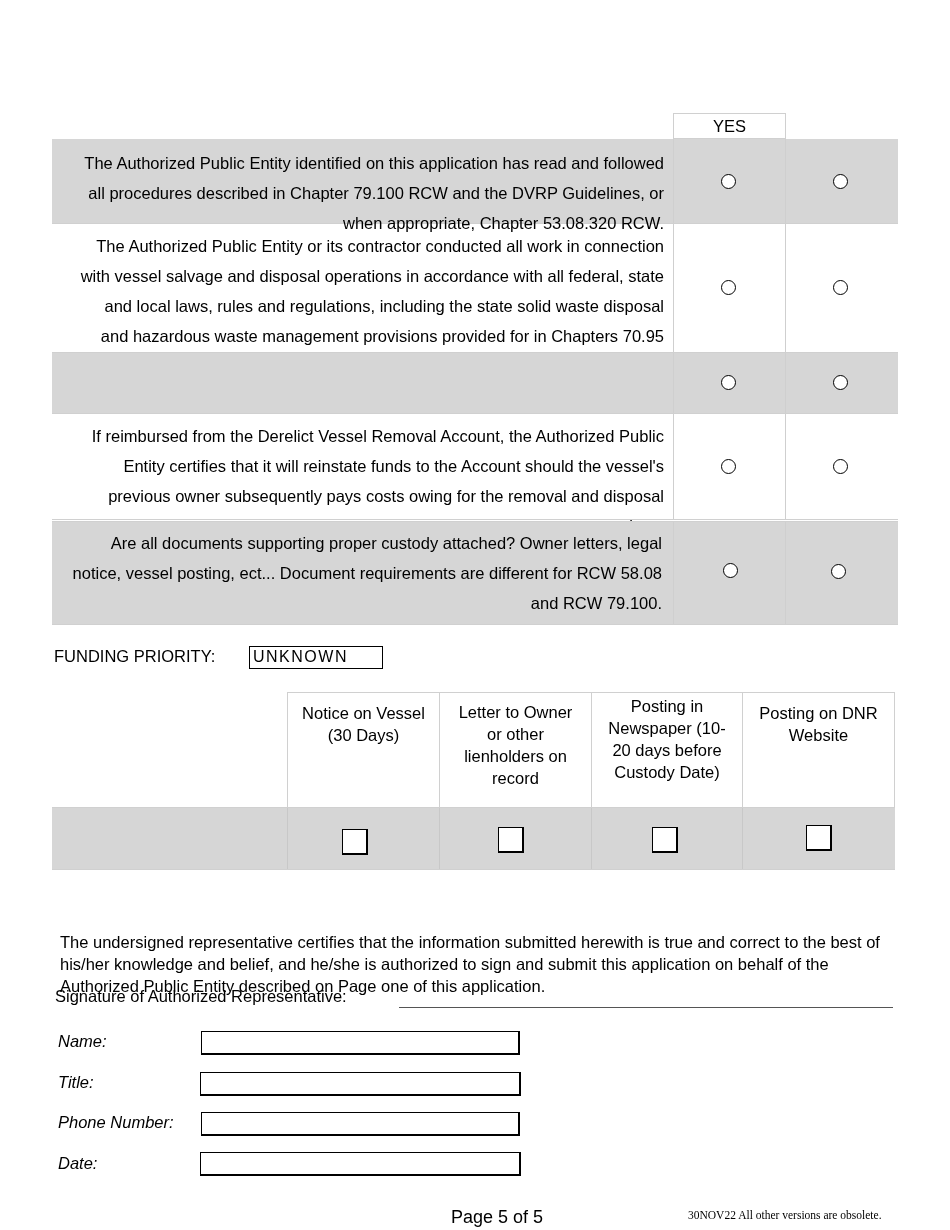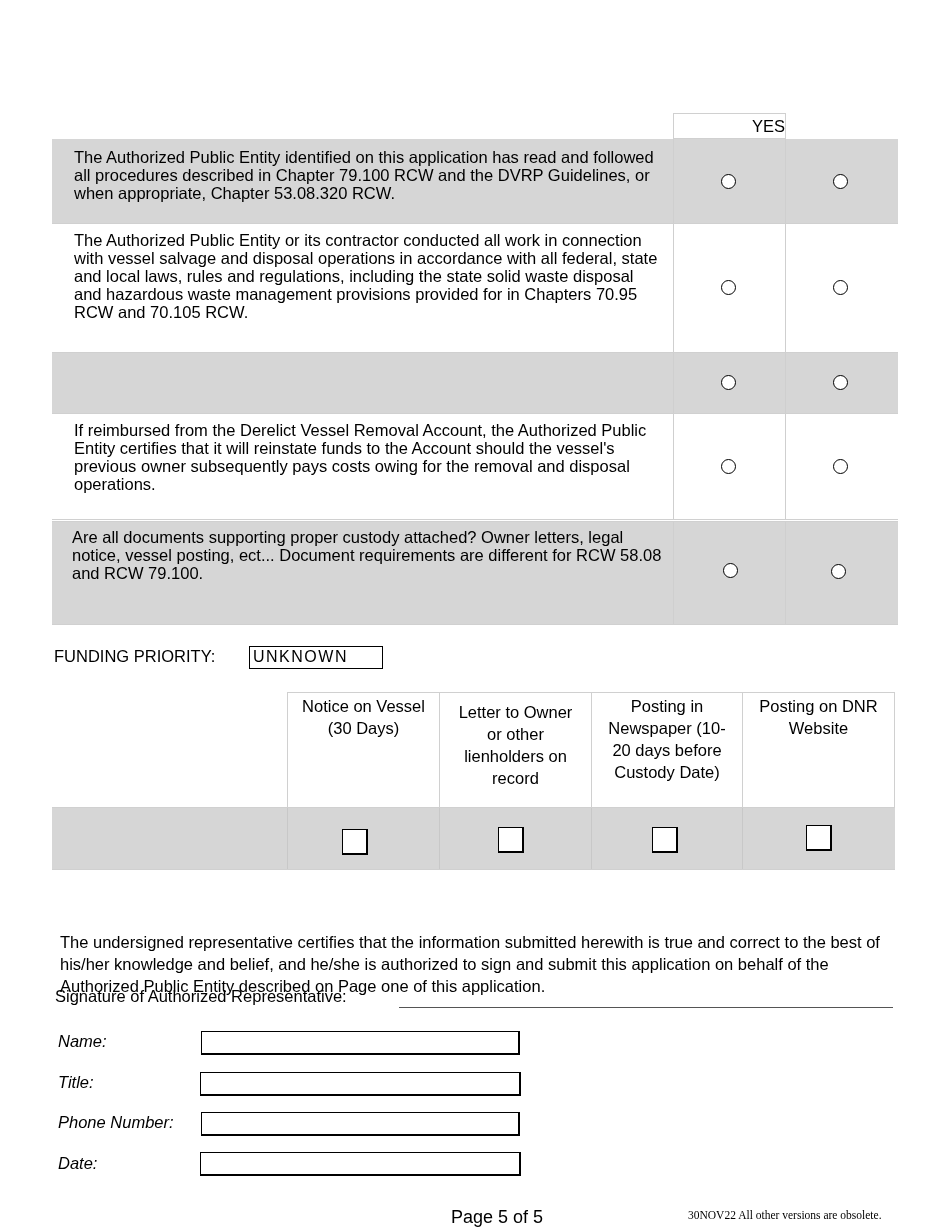--- a/index.html
+++ b/index.html
@@ -7,50 +7,50 @@
       width: 950px; height: 1230px; position: relative; overflow: hidden;
       font-family: "Liberation Sans", sans-serif; color: #000; font-size: 16.5px;
     }
     .abs { position: absolute; }
     .line { line-height: 22px; }
 
     
     .q-header-cell {
       position: absolute; top: 113px; height: 26px;
       border: 1px solid #d0d0d0; box-sizing: border-box; background: #fff;
-      text-align: right; line-height: 24px; font-size: 16.5px;
+      text-align: center; line-height: 24px; font-size: 16.5px;
     }
     .q-row {
       position: absolute; left: 52px; width: 846px; box-sizing: border-box;
       border-bottom: 1px solid #d0d0d0;
     }
     .q-row.shade { background: #d6d6d6; }
     .q-text {
-      position: absolute; left: 22px; width: 590px; line-height: 18px;
+      position: absolute; left: 22px; width: 590px; line-height: 30px; text-align: right;
     }
     .q-col {
       position: absolute; top: 0; bottom: 0; border-left: 1px solid #cfcfcf;
     }
     .radio {
       position: absolute; width: 15px; height: 15px; border: 1.5px solid #000;
       border-radius: 50%; background: #fff; box-sizing: border-box;
     }
 
     
     .funding-box {
       position: absolute; left: 249px; top: 646px; width: 134px; height: 23px;
       border: 1.5px solid #000; box-sizing: border-box;
       font-size: 16px; letter-spacing: 1.5px; line-height: 20px; padding-left: 3px;
     }
 
     
     .n-head {
       position: absolute; top: 692px; height: 115px; box-sizing: border-box;
       border-left: 1px solid #d0d0d0; border-top: 1px solid #d0d0d0;
-      text-align: center; line-height: 22px; padding-top: 2px;
+      text-align: center; line-height: 22px; padding-top: 9px;
     }
     .n-row {
       position: absolute; left: 52px; top: 807px; width: 843px; height: 63px;
       background: #d6d6d6; box-sizing: border-box; border-top: 1px solid #d0d0d0;
       border-bottom: 1px solid #d0d0d0;
     }
     .n-sep { position: absolute; top: 0; bottom: 0; border-left: 1px solid #c8c8c8; }
     .checkbox {
       position: absolute; width: 26px; height: 26px; background: #fff;
       border: 1.5px solid #000; border-right-width: 2px; border-bottom-width: 2px;

